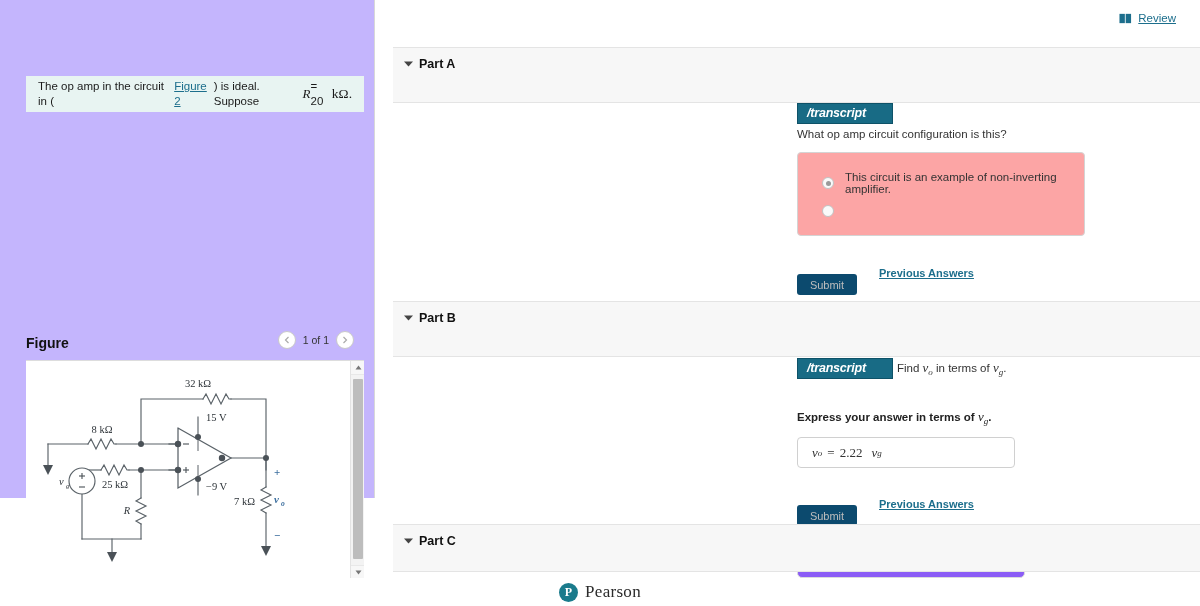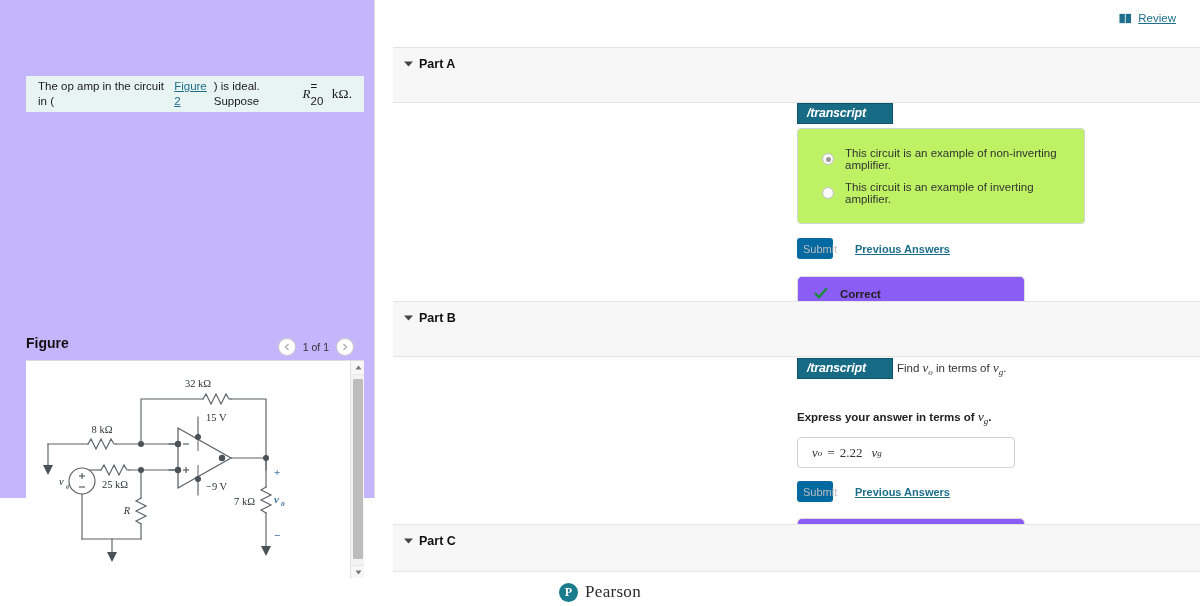--- a/index.html
+++ b/index.html
@@ -42,21 +42,21 @@
   #figure-header {
     position: absolute;
     left: 26px; top: 328px;
     width: 338px; height: 30px;
     display: flex; align-items: center;
   }
   #figure-title {
     font-size: 14px; font-weight: bold; color: #111;
   }
   #figure-nav {
-    position: absolute; right: 10px; top: 10px;
+    position: absolute; right: 10px; top: 3px;
     display: flex; align-items: center; gap: 7px;
   }
   .nav-circle {
     width: 18px; height: 18px; border-radius: 50%;
     border: 1px solid #c9c9c9; background: #fff;
     display: flex; align-items: center; justify-content: center;
     font-size: 9px; color: #999; cursor: pointer;
     line-height: 1;
   }
   #figure-pageinfo { font-size: 10.5px; color: #333; }
@@ -139,47 +139,48 @@
     padding: 2px 26px 3px 9px;
     letter-spacing: -0.2px;
     vertical-align: middle;
     border: 1px solid #0e5268;
   }
   .q-text { font-size: 11.5px; color: #333; }
 
   .answer-box {
     border: 1px solid #d4d4d4;
     border-radius: 4px;
-    background: #bef264;
+    background: #fca5a5;
     padding: 13px 16px;
   }
   .radio-row {
     display: flex; align-items: center; gap: 11px;
     padding: 5px 0 5px 8px;
   }
   .radio {
     width: 12px; height: 12px; border-radius: 50%;
     border: 1px solid #c2c2c2; background: #fafafa;
     flex: 0 0 12px; position: relative; cursor: pointer;
   }
   .radio.checked::after {
     content: ""; position: absolute;
     left: 2.5px; top: 2.5px; width: 5px; height: 5px;
     border-radius: 50%; background: #9a9a9a;
   }
   .radio-label { font-size: 11.5px; color: #333; }
 
   .action-row { display: flex; align-items: center; gap: 22px; }
   .submit-btn {
-    width: 36px; height: 21px;
-    background: #0369a1;
+    width: 60px; height: 21px;
+    background: #0c4a6e;
     border: none; border-radius: 3px;
     color: #bdbdbd; font-size: 11px;
     font-family: "Liberation Sans", sans-serif;
     cursor: default;
+    margin-top: 24px;
   }
   .prev-answers {
     font-size: 11px; color: #1c6e8c;
     text-decoration: underline; cursor: pointer;
     font-weight: bold;
   }
 
   .result-box {
     width: 228px; height: 36px;
     border: 1px solid #dcdcdc; border-radius: 5px;
@@ -391,29 +392,29 @@
         </svg>
       </span>
       <span class="part-label">Part A</span>
 
     </div>
 
     <div class="part-body" style="top:103px;">
       <div style="margin-bottom:4px;">
         <span class="transcript-badge">/transcript</span>
       </div>
+      <div class="q-text" style="margin-bottom:12px;">What op amp circuit configuration is this?</div>
 
       <div class="answer-box" style="width:288px;">
         <div class="radio-row">
           <span class="radio checked"></span>
           <span class="radio-label">This circuit is an example of non-inverting amplifier.</span>
         </div>
         <div class="radio-row">
           <span class="radio"></span>
-          <span class="radio-label">This circuit is an example of inverting amplifier.</span>
         </div>
       </div>
 
       <div class="action-row" style="margin-top:14px;">
         <button class="submit-btn">Submit</button>
         <span class="prev-answers">Previous Answers</span>
       </div>
 
       <div class="result-box" style="margin-top:17px;">
         <span class="result-check">

